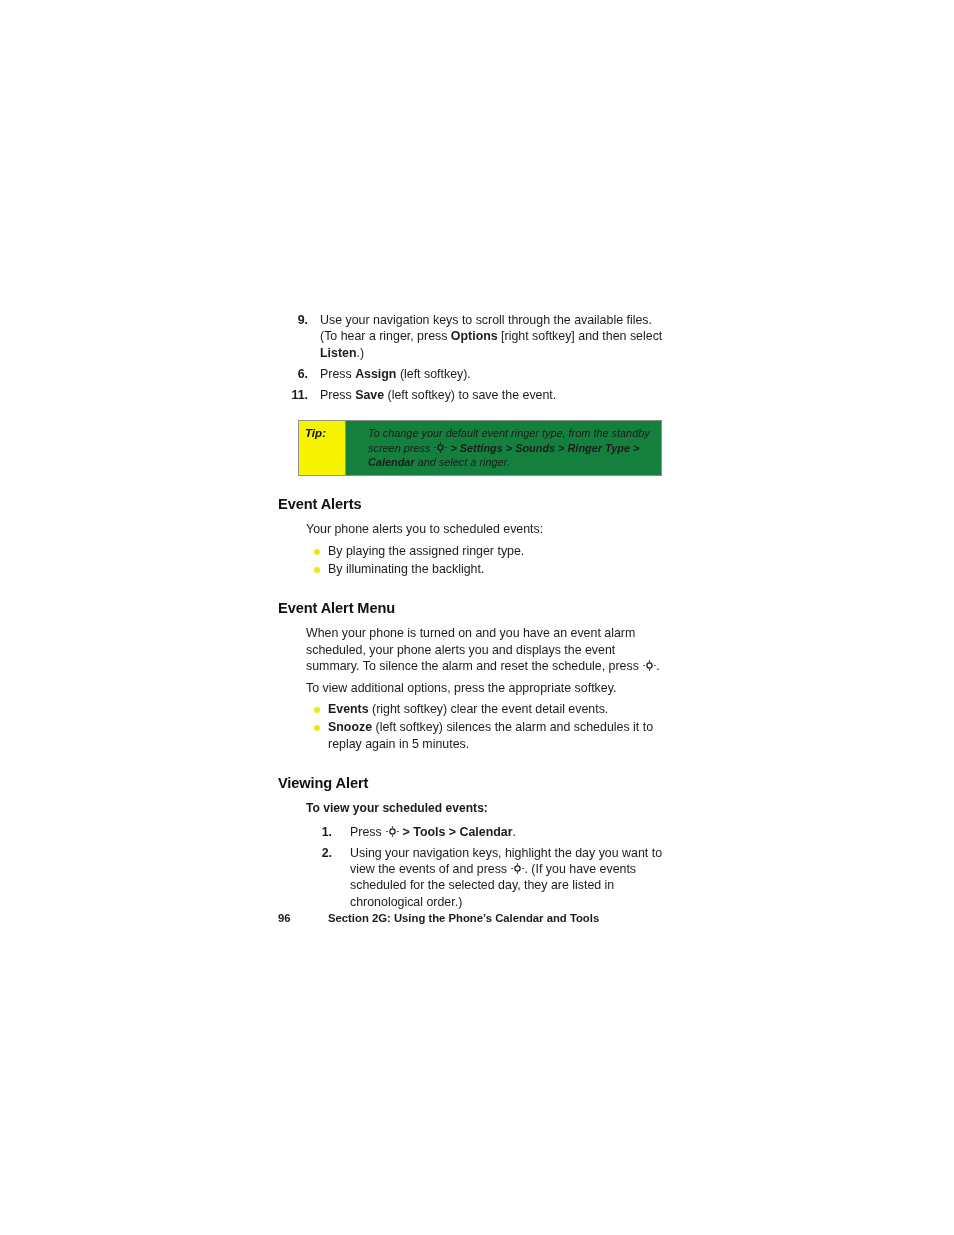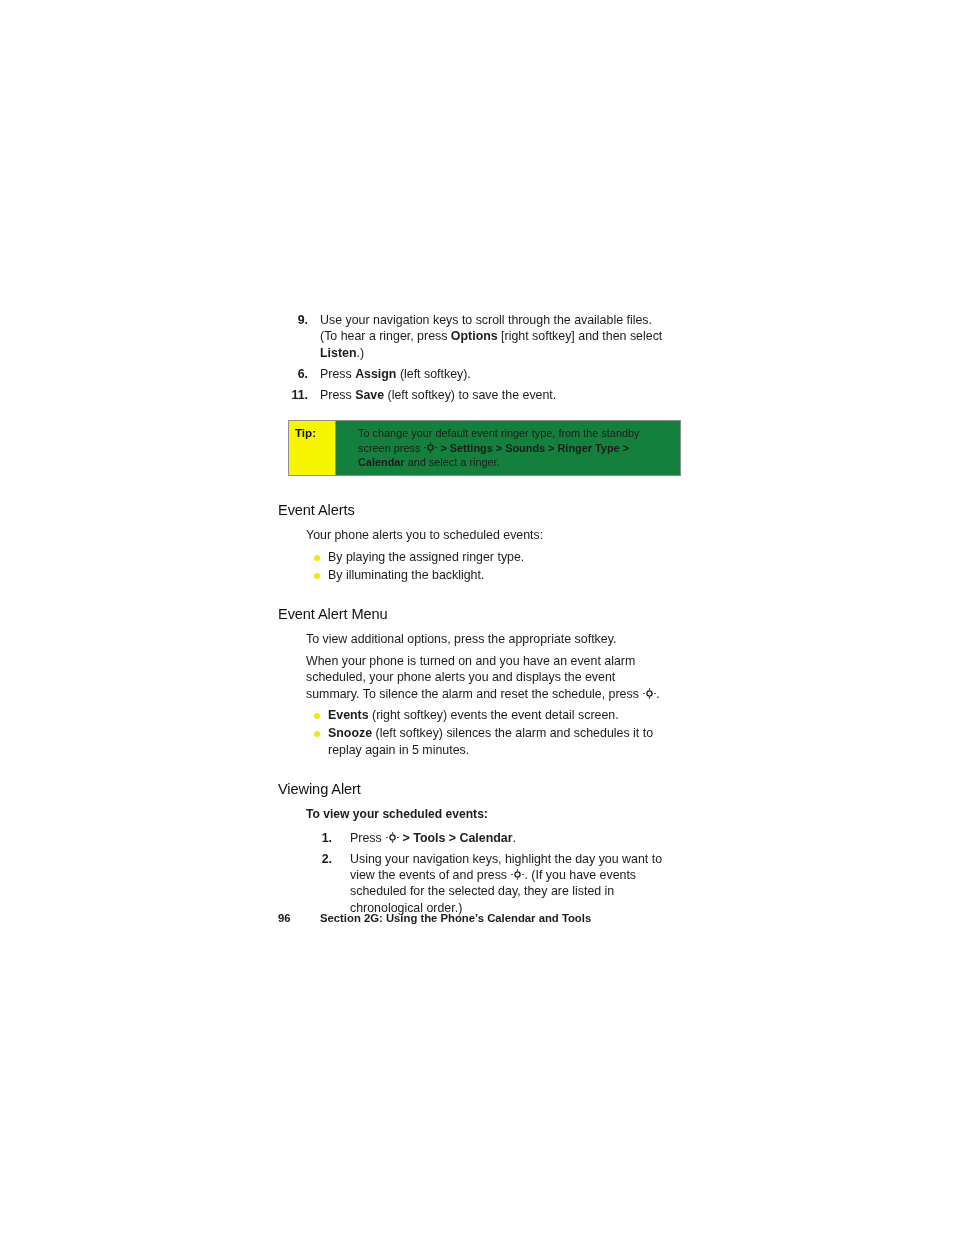--- a/index.html
+++ b/index.html
@@ -52,26 +52,27 @@
     top: 0;
     width: 30px;
     text-align: right;
     font-weight: bold;
     font-size: 12.4px;
   }
 
   
   .tipbox {
     margin-top: 17px;
-    margin-left: 10px;
-    width: 393px;
+    margin-left: 20px;
+    width: 364px;
     display: flex;
     border: 1px solid #8f8f8f;
     box-sizing: border-box;
     background: #f2f2f2;
+    font-style: italic;
   }
   .tipbox .tiplabel {
     background: #f7f400;
     width: 47px;
     flex: 0 0 47px;
     border-right: 1px solid #8f8f8f;
     box-sizing: border-box;
     font-weight: bold;
     font-size: 11.6px;
     padding: 5px 0 4px 6px;
@@ -82,22 +83,22 @@
     padding: 5px 7px 6px 22px;
     font-size: 10.9px;
     line-height: 14.2px;
     color: #1c1c1c;
     background: #15803d;
   }
 
   
   h2.section-head {
     font-size: 14.6px;
-    font-weight: normal;
-    margin: 26px 0 9px 0;
+    font-weight: bold;
+    margin: 20px 0 9px 0;
     color: #111;
     letter-spacing: -0.1px;
   }
   h2.section-head.second { margin-top: 23px; }
 
   
   .para {
     font-size: 12.4px;
     line-height: 16.4px;
     margin: 0 0 5px 0;
@@ -162,21 +163,21 @@
     position: absolute;
     left: 278px;
     top: 912px;
     width: 420px;
     font-size: 11.3px;
     font-weight: bold;
     color: #1c1c1c;
   }
   .footer .pagenum {
     display: inline-block;
-    width: 42px;
+    width: 50px;
   }
   .footer .foottitle {
     display: inline-block;
   }
 
   b, .b { font-weight: bold; }
 </style>
 </head>
 <body>
 
@@ -202,30 +203,30 @@
     </div>
 
     <h2 class="section-head">Event Alerts</h2>
     <p class="para">Your phone alerts you to scheduled events:</p>
     <ul class="blist" id="ea-bullets">
         <li><span class="dot"></span><span><span>By playing the assigned ringer type.</span></span></li>
         <li><span class="dot"></span><span><span>By illuminating the backlight.</span></span></li>
       </ul>
 
     <h2 class="section-head second">Event Alert Menu</h2>
-    <p class="para">To view additional options, press the appropriate softkey.</p>
     <p class="para wide" id="eam-para"><span>When your phone is turned on and you have an event alarm scheduled, your phone alerts you and displays the event summary. To silence the alarm and reset the schedule, press </span><span class="navkey"><svg width="13" height="11" viewBox="0 0 13 11">
             <circle cx="6.5" cy="5.5" r="2.6" fill="none" stroke="#1c1c1c" stroke-width="1.25"></circle>
             <line x1="6.5" y1="0.3" x2="6.5" y2="1.8" stroke="#1c1c1c" stroke-width="1.2"></line>
             <line x1="6.5" y1="9.2" x2="6.5" y2="10.7" stroke="#1c1c1c" stroke-width="1.2"></line>
             <line x1="0.3" y1="5.5" x2="1.8" y2="5.5" stroke="#1c1c1c" stroke-width="1.2"></line>
             <line x1="11.2" y1="5.5" x2="12.7" y2="5.5" stroke="#1c1c1c" stroke-width="1.2"></line>
           </svg></span><span>.</span></p>
+    <p class="para">To view additional options, press the appropriate softkey.</p>
     <ul class="blist" id="eam-bullets">
-        <li><span class="dot"></span><span><b>Events</b><span> (right softkey) events the event detail screen.</span></span></li>
+        <li><span class="dot"></span><span><b>Events</b><span> (right softkey) clear the event detail events.</span></span></li>
         <li><span class="dot"></span><span><b>Snooze</b><span> (left softkey) silences the alarm and schedules it to replay again in 5 minutes.</span></span></li>
       </ul>
 
     <h2 class="section-head second">Viewing Alert</h2>
     <p class="para lead-bold">To view your scheduled events:</p>
     <ol class="olist sub" id="ve-steps">
         <li><span class="num">1.</span><span><span>Press </span><span class="navkey"><svg width="13" height="11" viewBox="0 0 13 11">
                 <circle cx="6.5" cy="5.5" r="2.6" fill="none" stroke="#1c1c1c" stroke-width="1.25"></circle>
                 <line x1="6.5" y1="0.3" x2="6.5" y2="1.8" stroke="#1c1c1c" stroke-width="1.2"></line>
                 <line x1="6.5" y1="9.2" x2="6.5" y2="10.7" stroke="#1c1c1c" stroke-width="1.2"></line>

